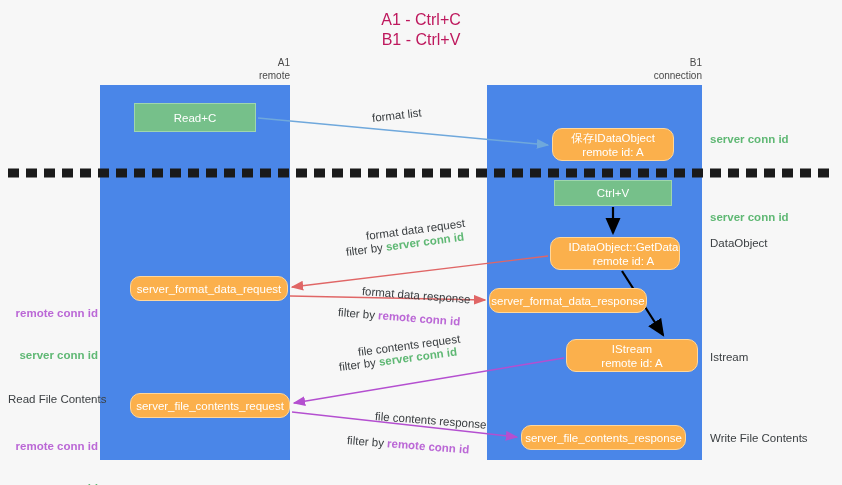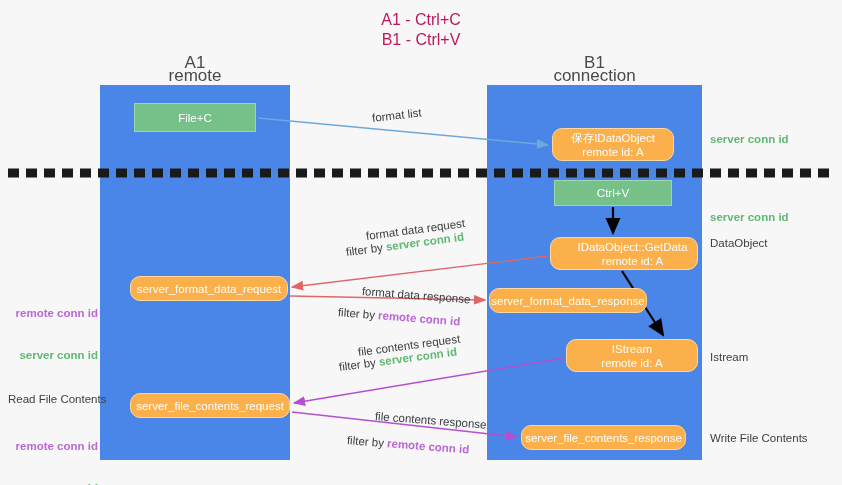--- a/index.html
+++ b/index.html
@@ -29,22 +29,22 @@
     width: 842px;
     text-align: center;
     font-size: 16px;
     color: #be185d;
     line-height: 20px;
     white-space: pre;
   }
 
   
   .lane-header {
-    text-align: center;
-    font-size: 17px;
+    text-align: right;
+    font-size: 10px;
     color: #4a4a4a;
     line-height: 13px;
     white-space: pre;
   }
   #lane-a-header { left: 100px; top: 56px; width: 190px; }
   #lane-b-header { left: 487px; top: 56px; width: 215px; }
 
   
   .lane {
     background: #4a86e8;
@@ -66,21 +66,21 @@
     white-space: pre;
     border: 1px solid rgba(255,255,255,0.55);
     z-index: 6;
   }
   .node.green  { background: #76c08a; border-color: #9fd6ad; }
   .node.orange { background: #fbb04c; border-color: #ffd79b; border-radius: 10px; }
 
   #node-ctrlc           { left: 134px; top: 103px; width: 122px; height: 29px; }
   #node-save-dataobject { left: 552px; top: 128px; width: 122px; height: 33px; }
   #node-ctrlv           { left: 554px; top: 180px; width: 118px; height: 26px; }
-  #node-getdata         { left: 550px; top: 237px; width: 148px; height: 33px; padding-left: 17px; }
+  #node-getdata         { left: 550px; top: 237px; width: 130px; height: 33px; padding-left: 17px; }
   #node-fmt-req         { left: 130px; top: 276px; width: 158px; height: 25px; }
   #node-fmt-resp        { left: 489px; top: 288px; width: 158px; height: 25px; }
   #node-istream         { left: 566px; top: 339px; width: 132px; height: 33px; }
   #node-file-req        { left: 130px; top: 393px; width: 160px; height: 25px; }
   #node-file-resp       { left: 521px; top: 425px; width: 165px; height: 25px; text-align: center; }
 
   
   #arrows {
     left: 0; top: 0;
     width: 842px; height: 485px;
@@ -171,21 +171,21 @@
 
     <line x1="548" y1="256" x2="292" y2="287" stroke="#e06666" stroke-width="1.4" marker-end="url(#ah-red)"></line>
 
     <line x1="290" y1="296" x2="485" y2="300" stroke="#e06666" stroke-width="1.4" marker-end="url(#ah-red)"></line>
 
     <line x1="564" y1="358" x2="294" y2="403" stroke="#b44fd0" stroke-width="1.4" marker-end="url(#ah-purple)"></line>
 
     <line x1="292" y1="412" x2="517" y2="437" stroke="#b44fd0" stroke-width="1.4" marker-end="url(#ah-purple)"></line>
   </svg>
 
-  <div class="abs node green" id="node-ctrlc">File+C</div>
+  <div class="abs node green" id="node-ctrlc">Read+C</div>
   <div class="abs node orange" id="node-save-dataobject">保存IDataObject
 remote id: A</div>
   <div class="abs node green" id="node-ctrlv">Ctrl+V</div>
   <div class="abs node orange" id="node-getdata">IDataObject::GetData
 remote id: A</div>
   <div class="abs node orange" id="node-fmt-resp">server_format_data_response</div>
   <div class="abs node orange" id="node-fmt-req">server_format_data_request</div>
   <div class="abs node orange" id="node-istream">IStream
 remote id: A</div>
   <div class="abs node orange" id="node-file-req">server_file_contents_request</div>

